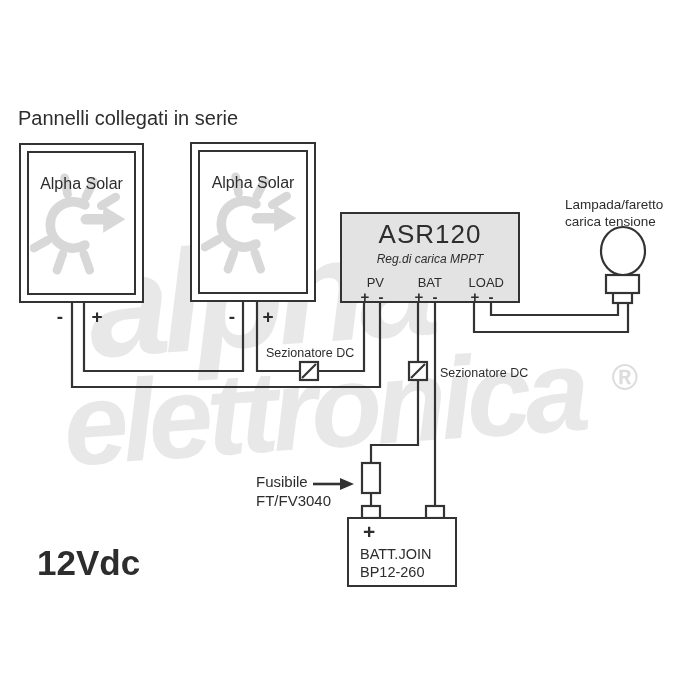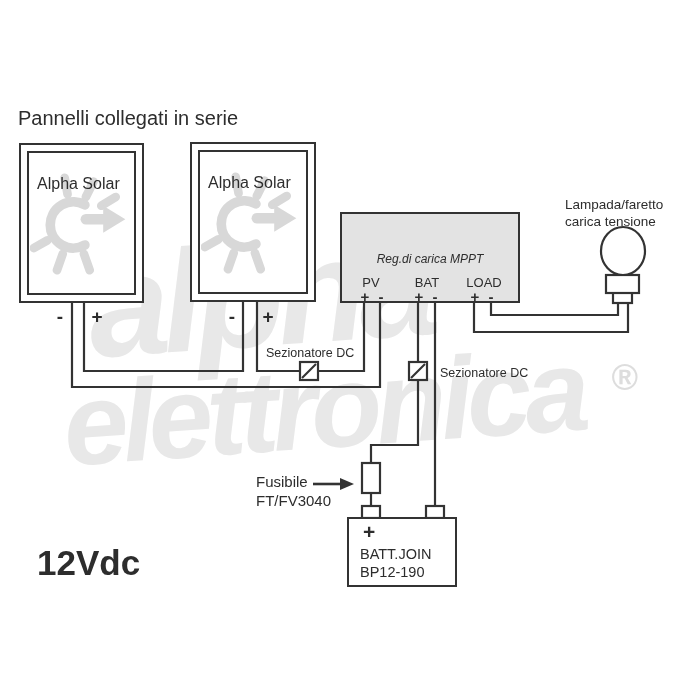--- a/index.html
+++ b/index.html
@@ -30,33 +30,33 @@
   .arrow-line{stroke:var(--line,#333);stroke-width:2.6;}
   .arrow-head{fill:var(--line,#333);stroke:none;}
 
   
   .lbl{position:absolute;z-index:2;}
   .page-title{font-size:20px;}
   .voltage{font-size:35px;font-weight:bold;}
 
   .panel{position:absolute;z-index:2;border:2px solid var(--line,#333);background:#fff;box-sizing:border-box;}
   .panel-inner{position:absolute;inset:6px;border:2px solid var(--line,#333);background:#fff;}
-  .panel-label{position:absolute;top:22px;left:0;width:100%;font-size:16px;z-index:2;padding-left:8px;}
+  .panel-label{position:absolute;top:22px;left:0;width:100%;text-align:center;font-size:16px;z-index:2;}
   .sun-svg{position:absolute;left:1px;top:12px;z-index:1;}
   .sun-stroke{stroke:var(--sun,#d8d8d8);fill:none;}
   .sun-fill{fill:var(--sun,#d8d8d8);stroke:none;}
   .term-sign{font-size:19px;font-weight:bold;width:18px;text-align:center;}
 
   .asr{
     position:absolute;left:340px;top:212px;width:180px;height:91px;z-index:2;
     background:var(--box-fill,#e3e3e3);border:2px solid var(--line,#333);box-sizing:border-box;
   }
   .asr-model{position:absolute;top:5px;left:0;width:100%;text-align:center;font-size:26px;letter-spacing:1px;}
   .asr-sub{position:absolute;top:38px;left:0;width:100%;text-align:center;font-size:12px;font-style:italic;}
-  .t-label{position:absolute;top:61px;font-size:13px;text-align:center;}
+  .t-label{position:absolute;top:61px;font-size:13px;text-align:right;}
   .t-sign{position:absolute;top:74px;font-size:15px;font-weight:bold;width:10px;text-align:center;}
 
   .lamp-label{font-size:13.5px;line-height:17px;margin-top:12px;}
   .switch-label{font-size:12.5px;}
   .fuse-label{font-size:15px;line-height:19px;}
 
   .battery{
     position:absolute;left:347px;top:517px;width:110px;height:70px;z-index:2;
     background:#fff;border:2px solid var(--line,#333);box-sizing:border-box;
   }
@@ -155,20 +155,21 @@
         <line class="sun-stroke" x1="58" y1="56" x2="78" y2="56" stroke-width="11" stroke-linecap="round"></line>
         <polygon class="sun-fill" points="76,42 99,56 76,70"></polygon>
       </svg>
       <div class="panel-label">Alpha Solar</div>
     </div>
   </div>
   <div class="lbl term-sign" style="left:223px;top:306px;">-</div>
   <div class="lbl term-sign" style="left:259px;top:306px;">+</div>
 
   <div class="asr">
+    <div class="asr-model">ASR120</div>
     <div class="asr-sub">Reg.di carica MPPT</div>
     <div class="t-label" style="left:16px;width:26px;">PV</div>
     <div class="t-label" style="left:70px;width:30px;">BAT</div>
     <div class="t-label" style="left:122px;width:40px;">LOAD</div>
     <div class="t-sign" style="left:18px;">+</div>
     <div class="t-sign" style="left:34px;">-</div>
     <div class="t-sign" style="left:72px;">+</div>
     <div class="t-sign" style="left:88px;">-</div>
     <div class="t-sign" style="left:128px;">+</div>
     <div class="t-sign" style="left:144px;">-</div>
@@ -183,18 +184,18 @@
   <div class="lbl switch-label" style="left:440px;top:366px;">Sezionatore DC</div>
 
   <div class="lbl fuse-label" style="left:256px;top:472px;">
     <div>Fusibile</div>
     <div>FT/FV3040</div>
   </div>
 
   <div class="battery">
     <div class="bat-plus">+</div>
     <div class="bat-name">BATT.JOIN</div>
-    <div class="bat-model">BP12-190</div>
+    <div class="bat-model">BP12-260</div>
   </div>
 
   <div class="lbl voltage" style="left:37px;top:543px;">12Vdc</div>
 
 </div>
 
 </body></html>

